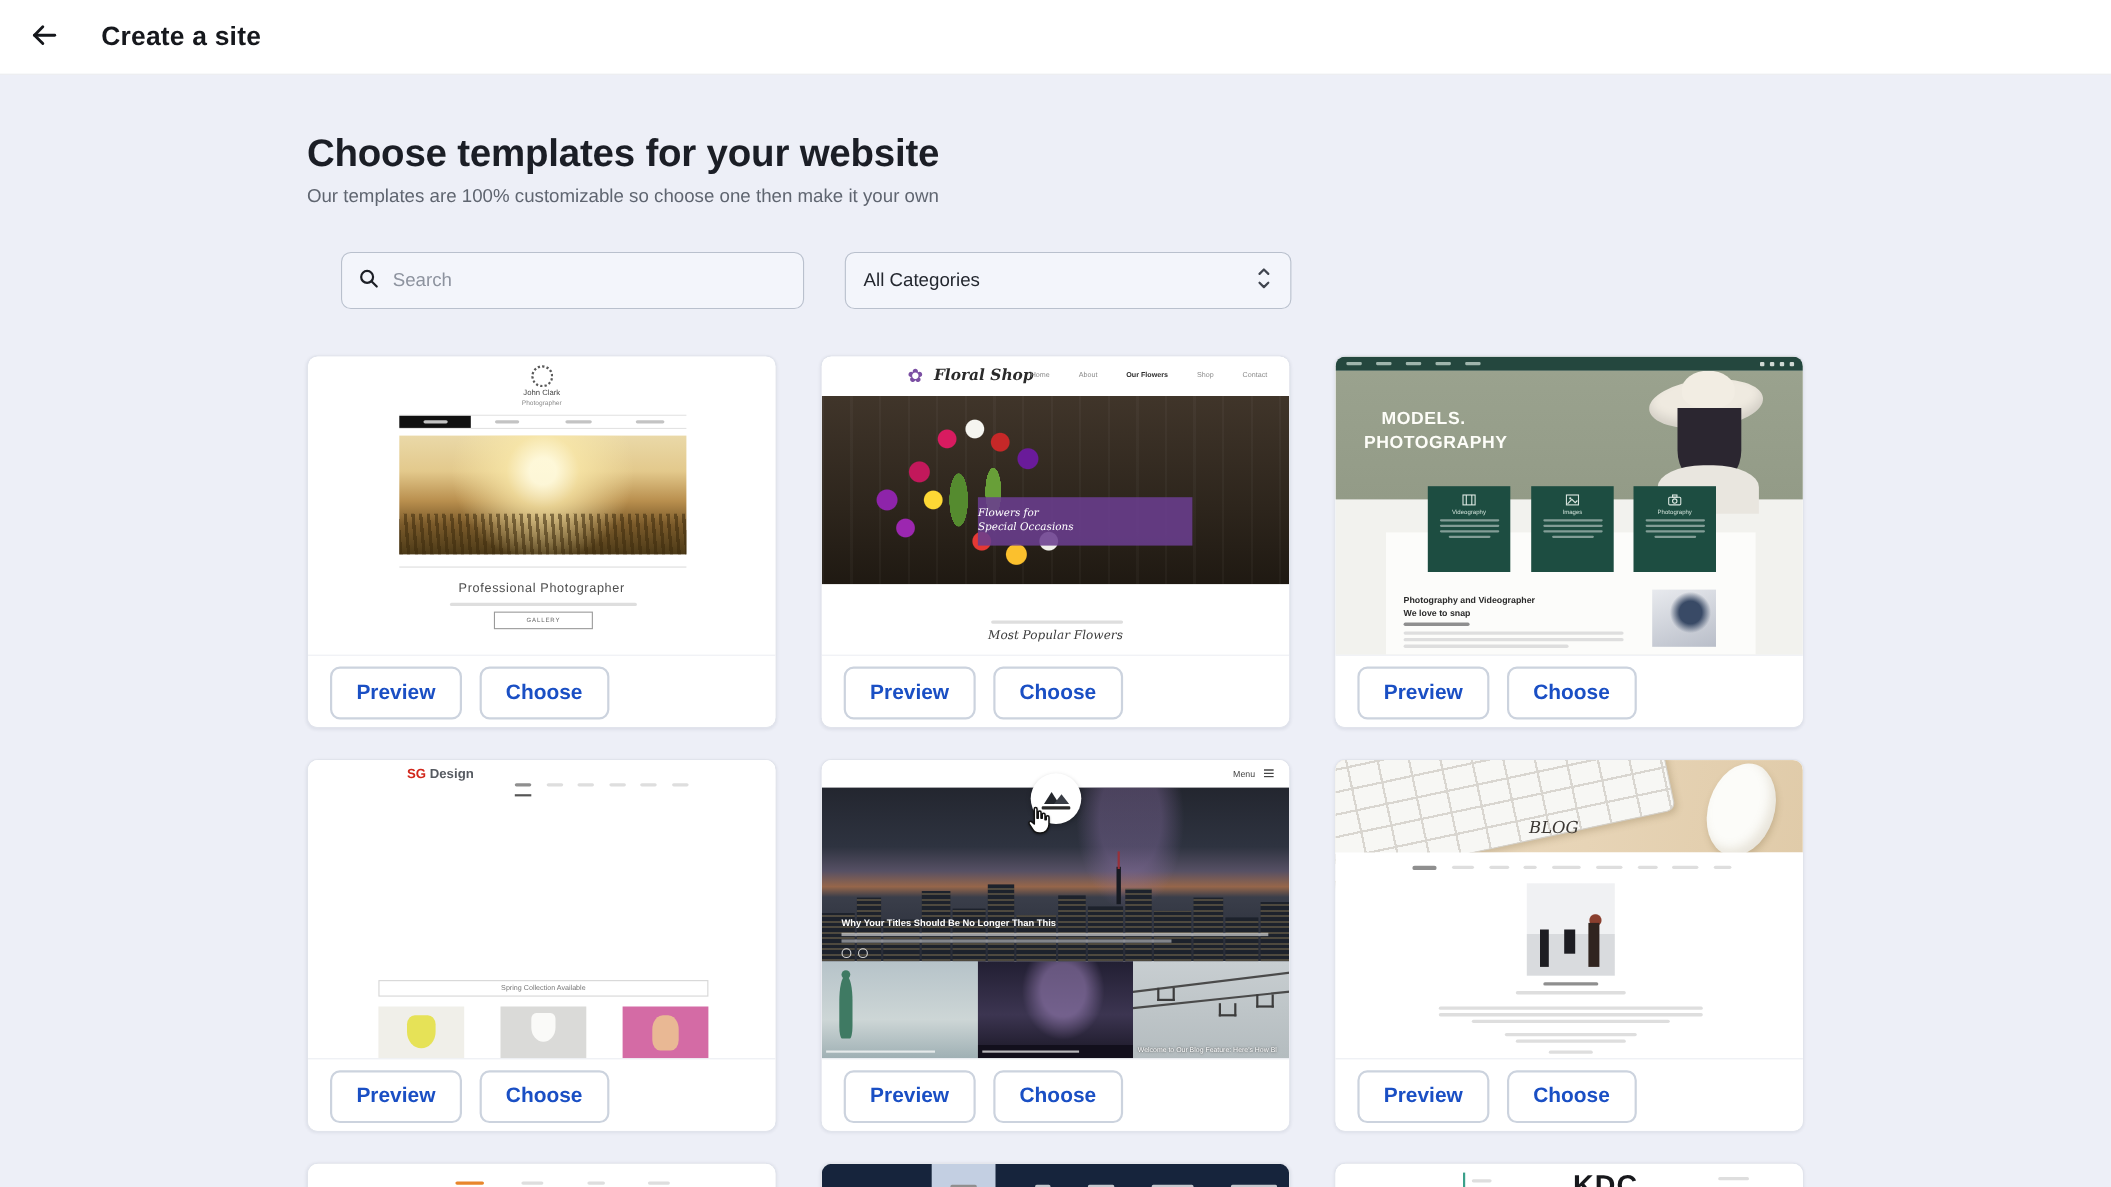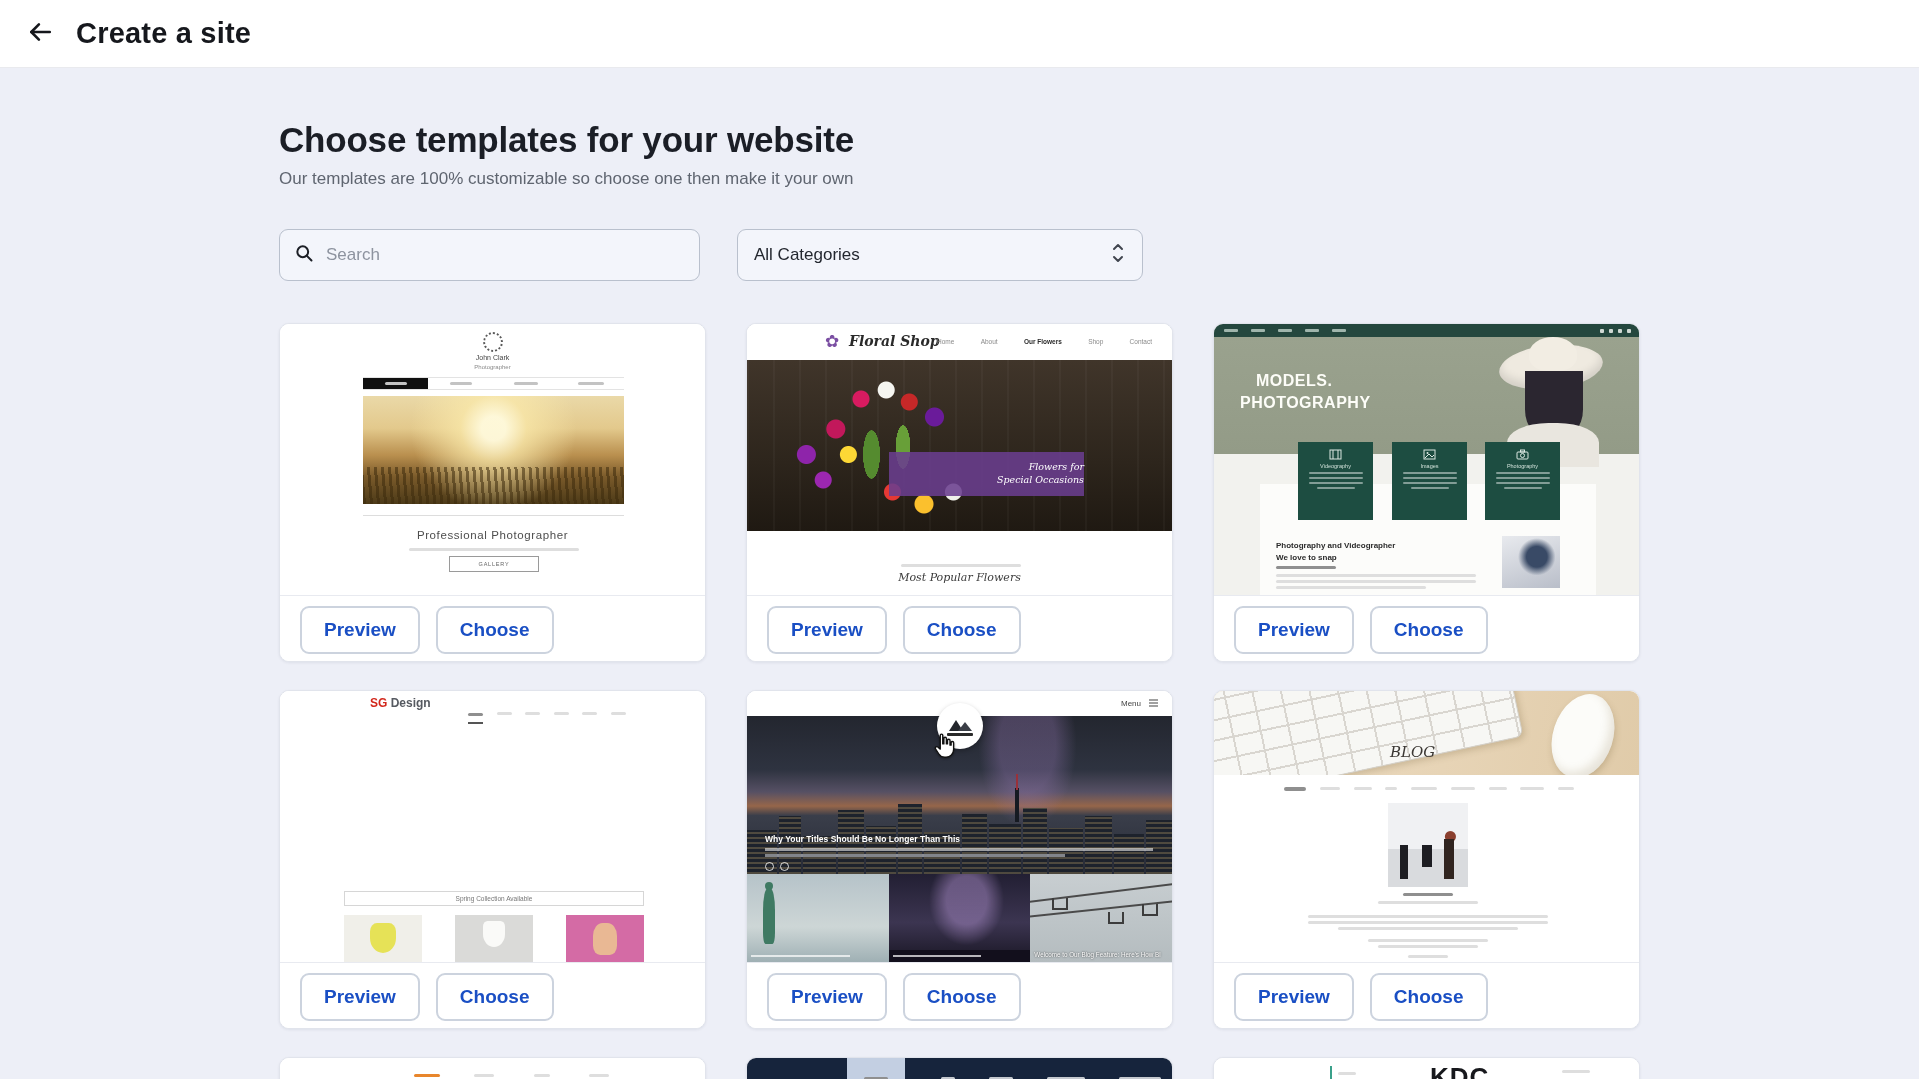--- a/index.html
+++ b/index.html
@@ -2,30 +2,30 @@
 <html><head>
 <meta charset="utf-8">
 <style>
   * { margin:0; padding:0; box-sizing:border-box; }
   html,body { width:1919px; height:1079px; overflow:hidden; font-family:"Liberation Sans",sans-serif; }
   body { background:#edeff7; }
 
   
   .apphdr { height:68px; background:#fff; display:flex; align-items:center; padding-left:20px; border-bottom:1px solid #e9eaee; position:relative; z-index:5; }
   .backbtn { width:40px; height:40px; border:none; background:transparent; cursor:pointer; display:flex; align-items:center; justify-content:center; }
-  .apptitle { font-size:29px; font-weight:800; color:#16181d; margin-left:16px; letter-spacing:.2px; }
+  .apptitle { font-size:24px; font-weight:800; color:#16181d; margin-left:32px; letter-spacing:.2px; }
 
   
   .container { width:1361px; margin:0 auto; }
   .pg-head { margin-top:52px; }
   .pg-h1 { font-size:35px; font-weight:800; color:#1b1e26; letter-spacing:-.2px; }
   .pg-sub { margin-top:9px; font-size:17px; color:#5f6570; }
 
   .controls { margin-top:40px; display:flex; gap:37px; }
-  .searchbox { width:421px; height:52px; background:#f3f5fb; border:1px solid #b9c0cd; border-radius:9px; display:flex; align-items:center; padding:0 14px; }
+  .searchbox { width:421px; height:52px; background:#f3f5fb; border:1px solid #b9c0cd; border-radius:9px; display:flex; align-items:center; padding:0 14px;margin-left:31px; }
   .searchbox input { border:none; outline:none; background:transparent; font-size:17px; color:#2a2f38; width:100%; margin-left:12px; font-family:"Liberation Sans",sans-serif; }
   .searchbox input::placeholder { color:#8d939f; }
   .selectbox { width:406px; height:52px; background:#f3f5fb; border:1px solid #b9c0cd; border-radius:9px; display:flex; align-items:center; justify-content:space-between; padding:0 16px; cursor:pointer; }
   .selectbox .val { font-size:17px; color:#23272f; }
 
   
   .grid { margin-top:42px; display:grid; grid-template-columns:repeat(3,427px); column-gap:40px; row-gap:28px; }
   .card { width:427px; height:339px; background:#fff; border:1px solid #e1e4ec; border-radius:10px; box-shadow:0 1px 3px rgba(20,30,60,.07); overflow:hidden; position:relative; }
   .tpl { height:271px; position:relative; overflow:hidden; background:#fff; }
   .cardfoot { height:68px; border-top:1px solid #e8eaf0; display:flex; align-items:center; gap:16px; padding-left:20px; background:#fff; }
@@ -73,22 +73,22 @@
       radial-gradient(circle at 63% 20%, #c62828 0 8px, rgba(0,0,0,0) 9px),
       radial-gradient(circle at 75% 30%, #6a1b9a 0 9px, rgba(0,0,0,0) 10px),
       radial-gradient(circle at 34% 55%, #fdd835 0 8px, rgba(0,0,0,0) 9px),
       radial-gradient(circle at 22% 72%, #9c27b0 0 8px, rgba(0,0,0,0) 9px),
       radial-gradient(circle at 55% 80%, #e53935 0 8px, rgba(0,0,0,0) 9px),
       radial-gradient(circle at 70% 88%, #fbc02d 0 9px, rgba(0,0,0,0) 10px),
       radial-gradient(circle at 84% 80%, #f0f0ea 0 8px, rgba(0,0,0,0) 9px),
       radial-gradient(ellipse 14px 40px at 45% 55%, #558b2f 0 60%, rgba(0,0,0,0) 61%),
       radial-gradient(ellipse 12px 36px at 60% 50%, #689f38 0 60%, rgba(0,0,0,0) 61%);
   }
-  .t2-box { left:142px; top:92px; width:195px; height:44px; background:rgba(106,62,142,.88); color:#fff; text-align:right;
-    font-family:"DejaVu Serif",serif; font-style:italic; font-size:9.5px; padding-top:8px; line-height:13px;padding-left:36px; }
+  .t2-box { left:142px; top:92px; width:195px; height:44px; background:rgba(106,62,142,.88); color:#fff; text-align:left;
+    font-family:"DejaVu Serif",serif; font-style:italic; font-size:9.5px; padding-top:8px; line-height:13px; }
   .t2-sec1 { left:0; top:222px; width:100%; text-align:center; font-family:"DejaVu Serif",serif; font-style:italic; font-size:11px; color:#3a3a3a;margin-top:25px; }
   .t2-sec2 { left:154px; top:240px; width:120px; }
 
   
   .t3-nav { left:0; top:0; width:100%; height:13px; background:#24473e; display:flex; align-items:center; gap:13px; padding-left:10px; }
   .t3-nav u { width:14px; height:2.5px; background:#9fb5ac; border-radius:1px; }
   .t3-nav .r { margin-left:auto; margin-right:8px; display:flex; gap:5px; }
   .t3-nav .r i { width:4px; height:4px; background:#cfd8d3; border-radius:1px; }
   .t3-hero { left:0; top:13px; width:100%; height:117px; background:linear-gradient(180deg,#9aa28e 0%, #939b87 100%); }
   .t3-ht1 { left:42px; top:48px; font-size:16px; font-weight:700; color:#fdfdf8; letter-spacing:.5px; }

